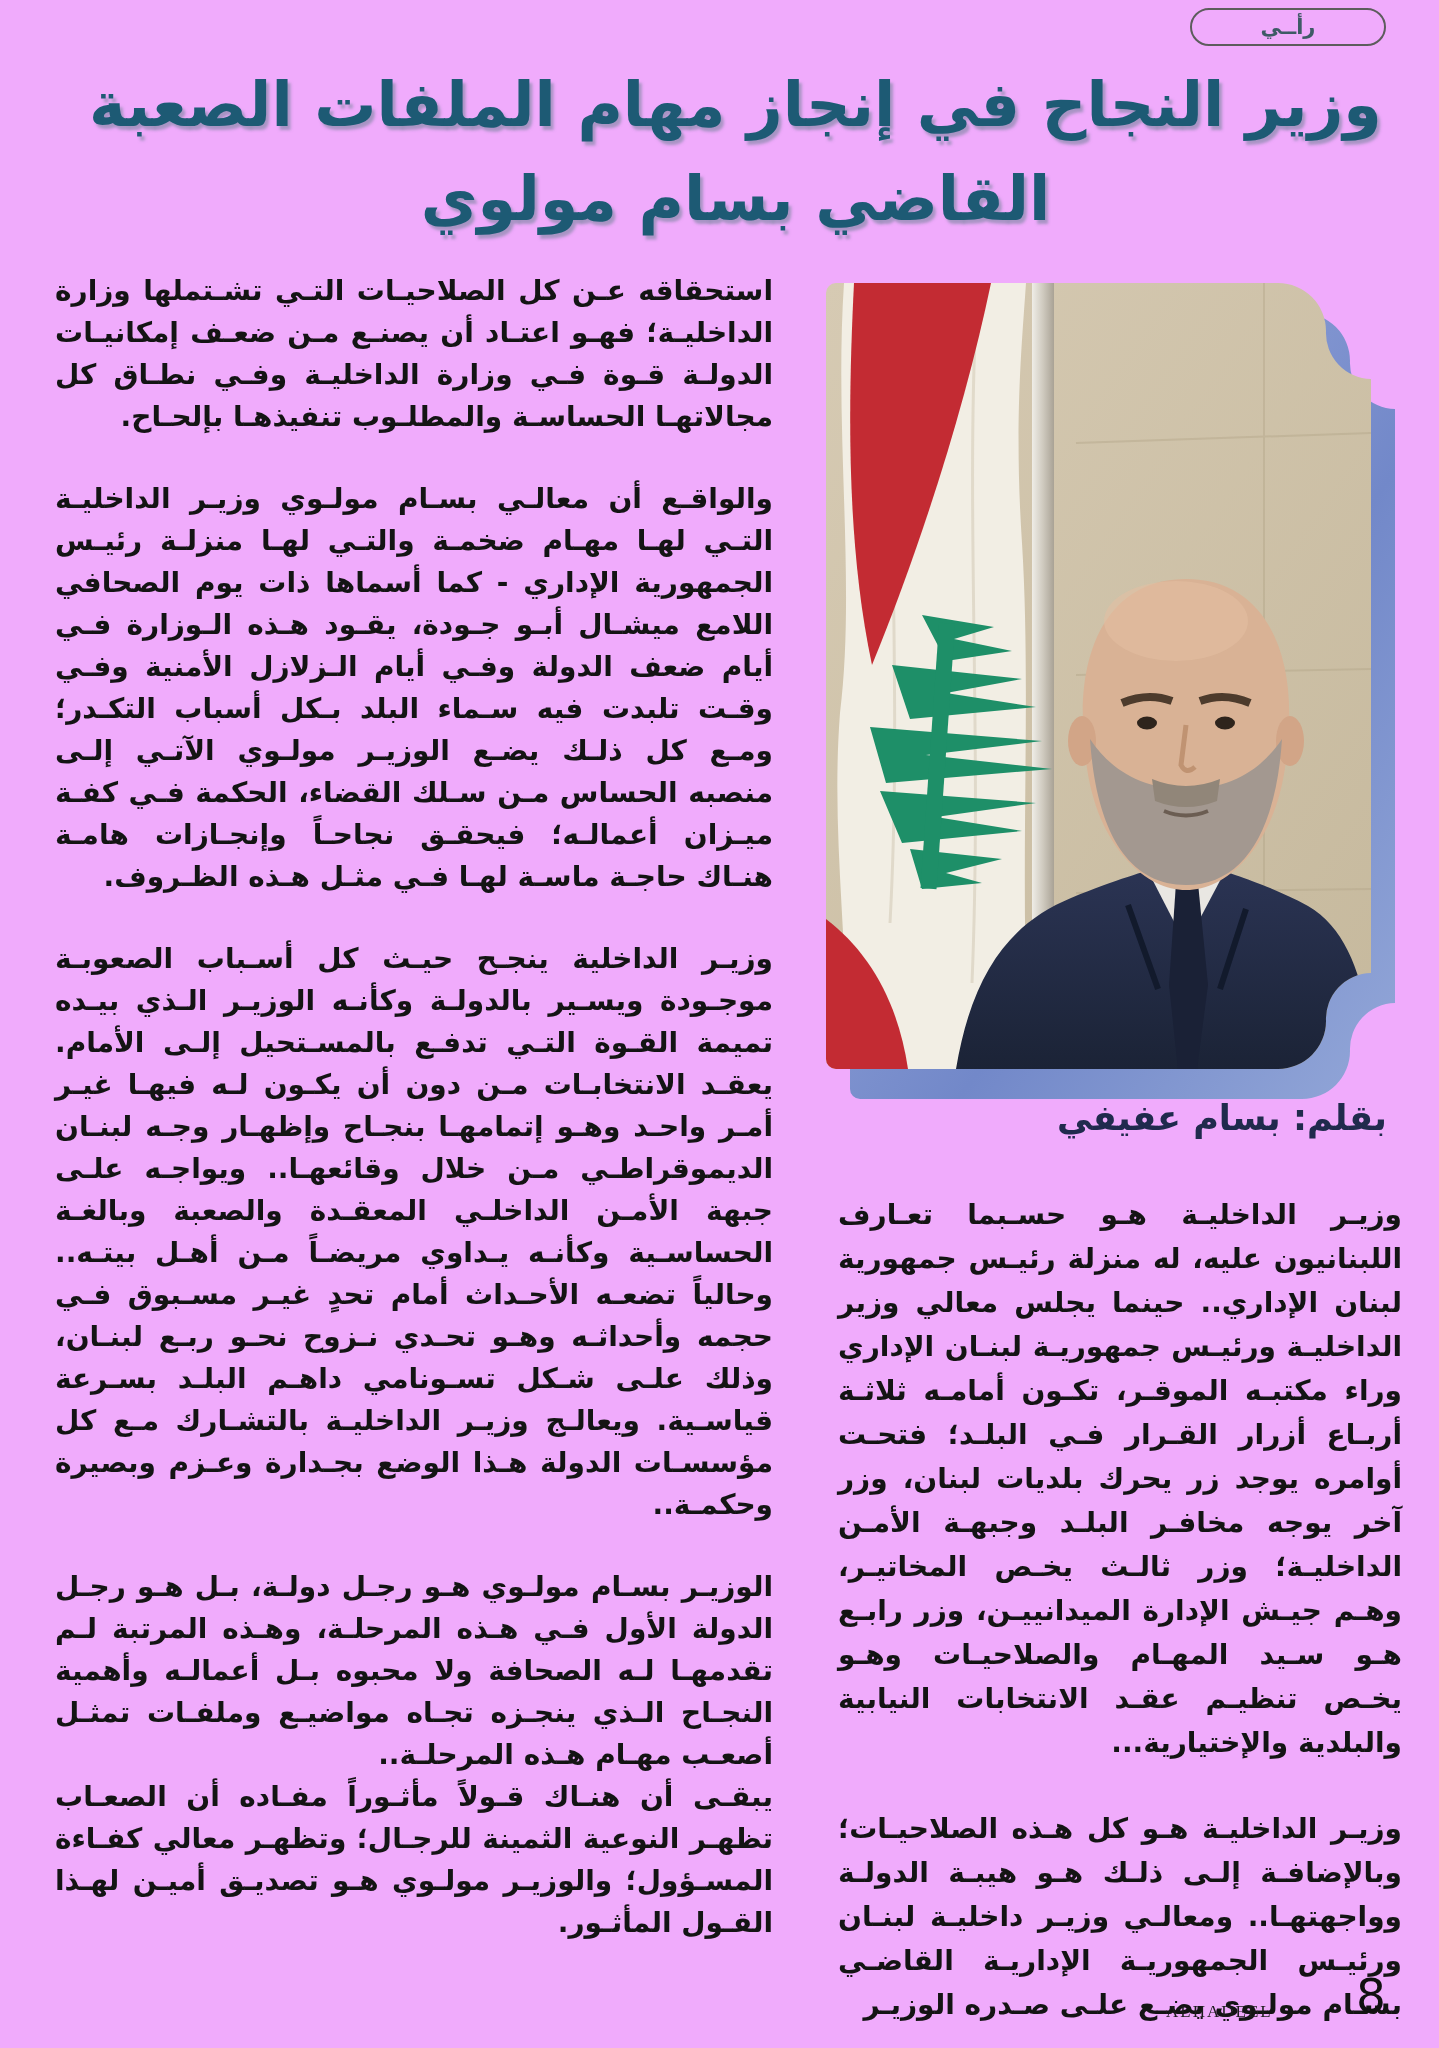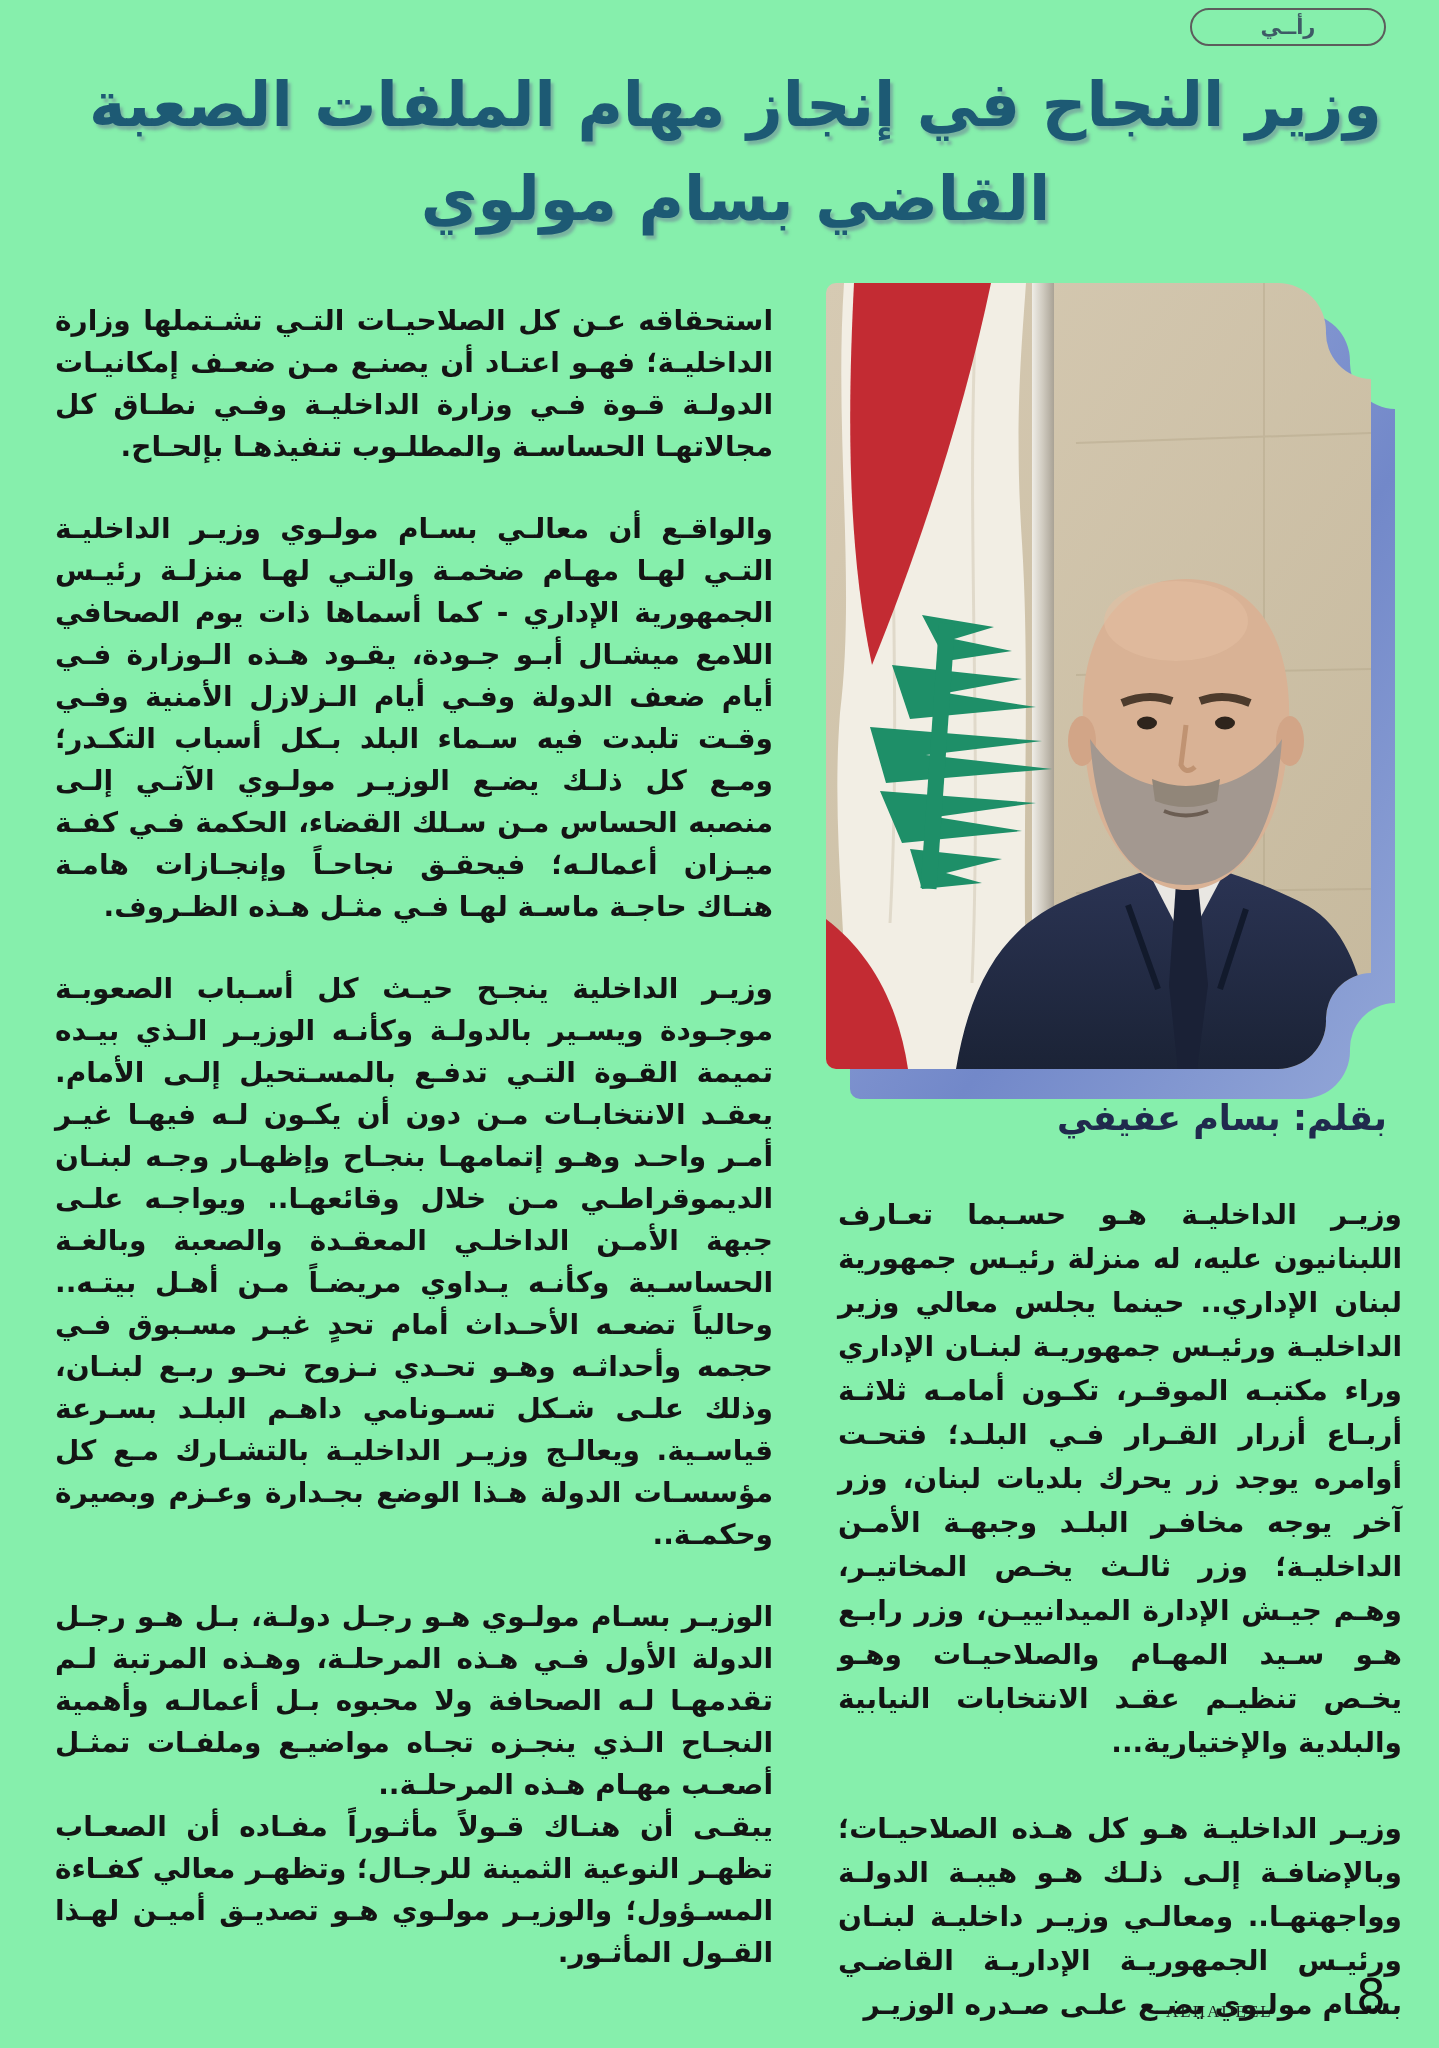--- a/index.html
+++ b/index.html
@@ -1,19 +1,19 @@
 <!DOCTYPE html>
 <html lang="ar" dir="rtl"><head>
 <meta charset="utf-8">
 <style>
   html,body{margin:0;padding:0;background:#ffffff;}
   .page{
     position:relative;
     width:1439px;height:2048px;
-    background:#86efac;
+    background:#f0abfc;
     font-family:"DejaVu Sans",sans-serif;
     overflow:hidden;
     direction:rtl;
   }
   
   .badge{
     position:absolute;left:1190px;top:8px;width:196px;height:38px;
     border:2px solid #5c5c5c;border-radius:20px;
     display:flex;align-items:center;justify-content:center;
     box-sizing:border-box;
@@ -33,21 +33,21 @@
   
   .photo-wrap{position:absolute;left:826px;top:283px;width:600px;height:830px;}
   
   .byline{
     position:absolute;right:52px;top:1098px;
     font-size:35px;font-weight:bold;color:#202a4d;
     white-space:nowrap;
   }
   
   .col-left{
-    position:absolute;left:55px;top:300px;width:718px;
+    position:absolute;left:55px;top:270px;width:718px;
     font-size:28px;line-height:42px;font-weight:bold;color:#141414;
     text-align:justify;
   }
   .col-left p{margin:0 0 40px 0;}
   .col-left p.no-gap{margin-bottom:0;}
   .col-right{
     position:absolute;left:828px;top:1193px;width:574px;
     font-size:28px;line-height:44px;font-weight:bold;color:#141414;
     text-align:justify;
   }

